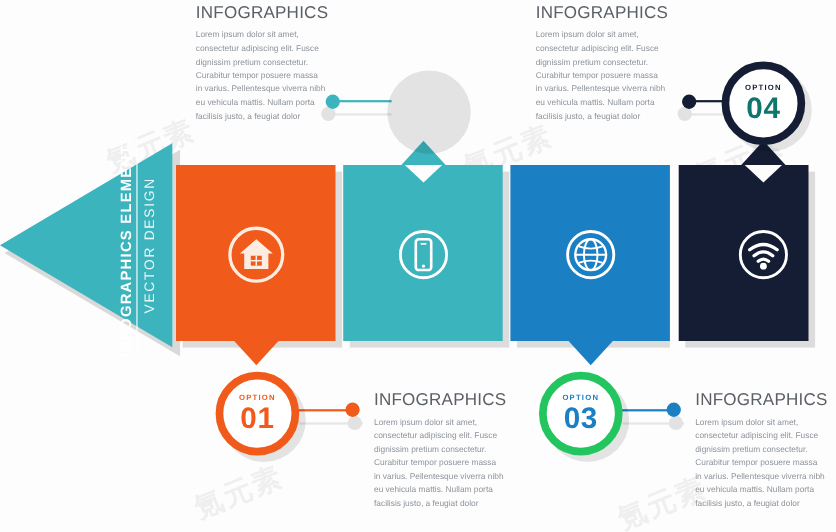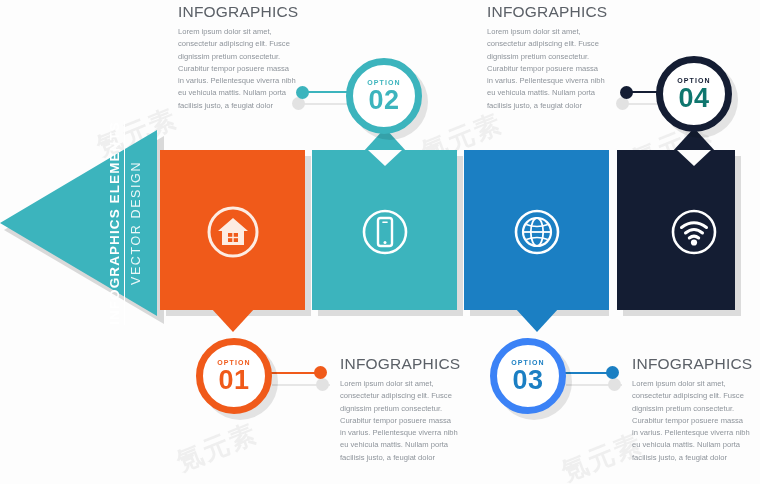--- a/index.html
+++ b/index.html
@@ -313,39 +313,35 @@
   <div class="conn-dot-ghost" style="left:316px;top:378px;"></div>
   <div class="conn-line" style="left:270px;top:372px;width:56px;background:#f05a1a;"></div>
   <div class="conn-dot" style="left:314px;top:366px;background:#f05a1a;"></div>
 
   <div class="conn-line-ghost" style="left:566px;top:384px;width:56px;"></div>
   <div class="conn-dot-ghost" style="left:608px;top:378px;"></div>
   <div class="conn-line" style="left:564px;top:372px;width:54px;background:#1b7fc3;"></div>
   <div class="conn-dot" style="left:606px;top:366px;background:#1b7fc3;"></div>
 
   <div class="opt-shadow" style="left:352px;top:64px;"></div>
-  <div class="opt" style="left:346px;top:58px;border:7px solid #3cb4bd;">
-    <div class="opt-label" style="color:#3cb4bd;">OPTION</div>
-    <div class="opt-num" style="color:#3cb4bd;">02</div>
-  </div>
 
   <div class="opt-shadow" style="left:662px;top:62px;"></div>
   <div class="opt" style="left:656px;top:56px;border:7px solid #141d33;">
     <div class="opt-label" style="color:#141d33;">OPTION</div>
     <div class="opt-num" style="color:#0f766e;">04</div>
   </div>
 
   <div class="opt-shadow" style="left:202px;top:344px;"></div>
   <div class="opt" style="left:196px;top:338px;border:7px solid #f05a1a;">
     <div class="opt-label" style="color:#f05a1a;">OPTION</div>
     <div class="opt-num" style="color:#f05a1a;">01</div>
   </div>
 
   <div class="opt-shadow" style="left:496px;top:344px;"></div>
-  <div class="opt" style="left:490px;top:338px;border:7px solid #3b82f6;">
+  <div class="opt" style="left:490px;top:338px;border:7px solid #22c55e;">
     <div class="opt-label" style="color:#1b7fc3;">OPTION</div>
     <div class="opt-num" style="color:#1b7fc3;">03</div>
   </div>
 
   <div class="tblock" style="left:178px;top:3px;">
     <h3>INFOGRAPHICS</h3>
     <p>Lorem ipsum dolor sit amet, consectetur adipiscing elit. Fusce dignissim pretium consectetur. Curabitur tempor posuere massa in varius. Pellentesque viverra nibh eu vehicula mattis. Nullam porta facilisis justo, a feugiat dolor</p>
   </div>
 
   <div class="tblock" style="left:487px;top:3px;">

